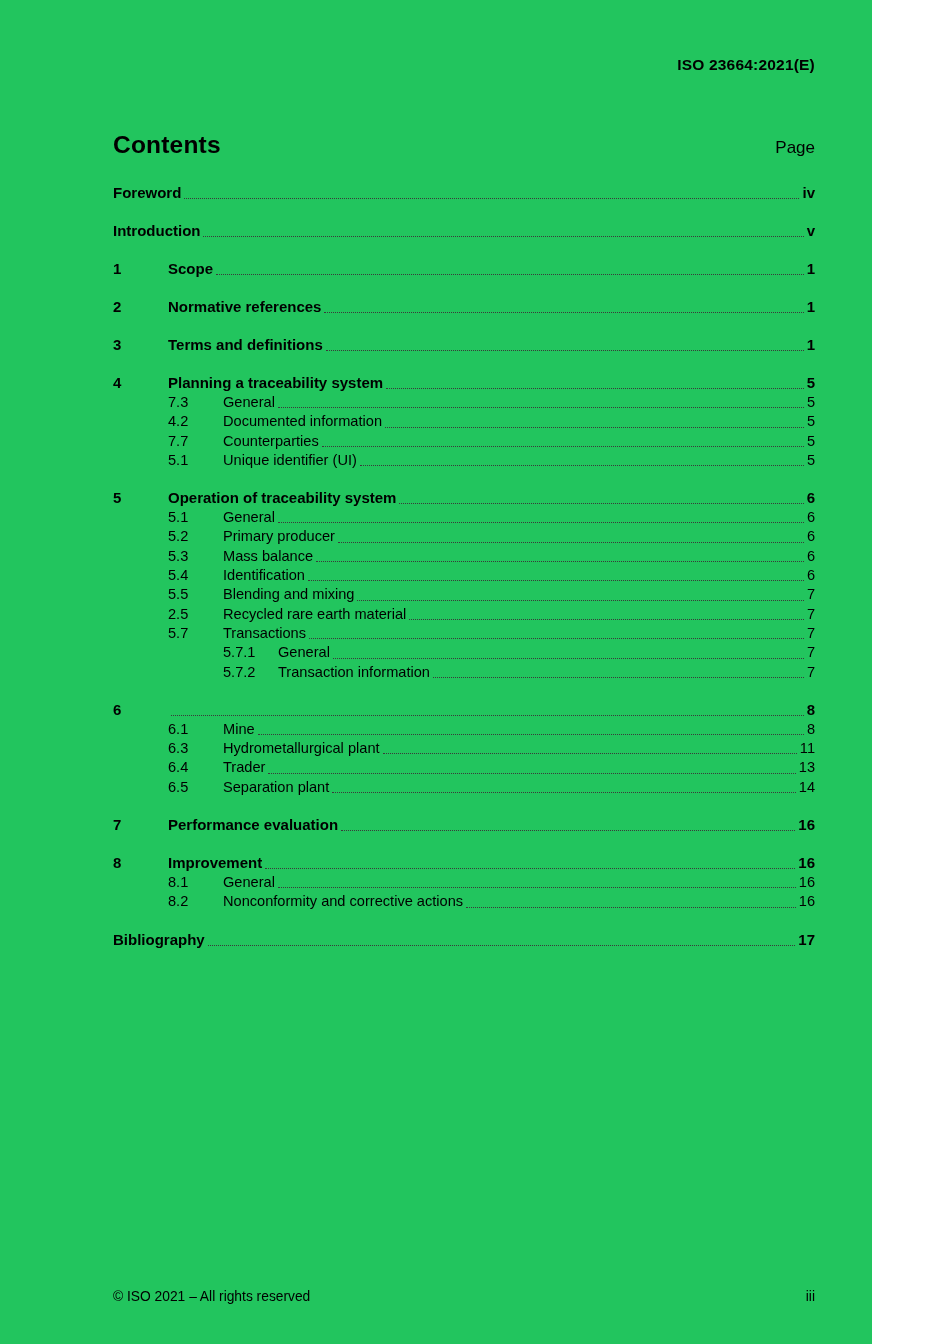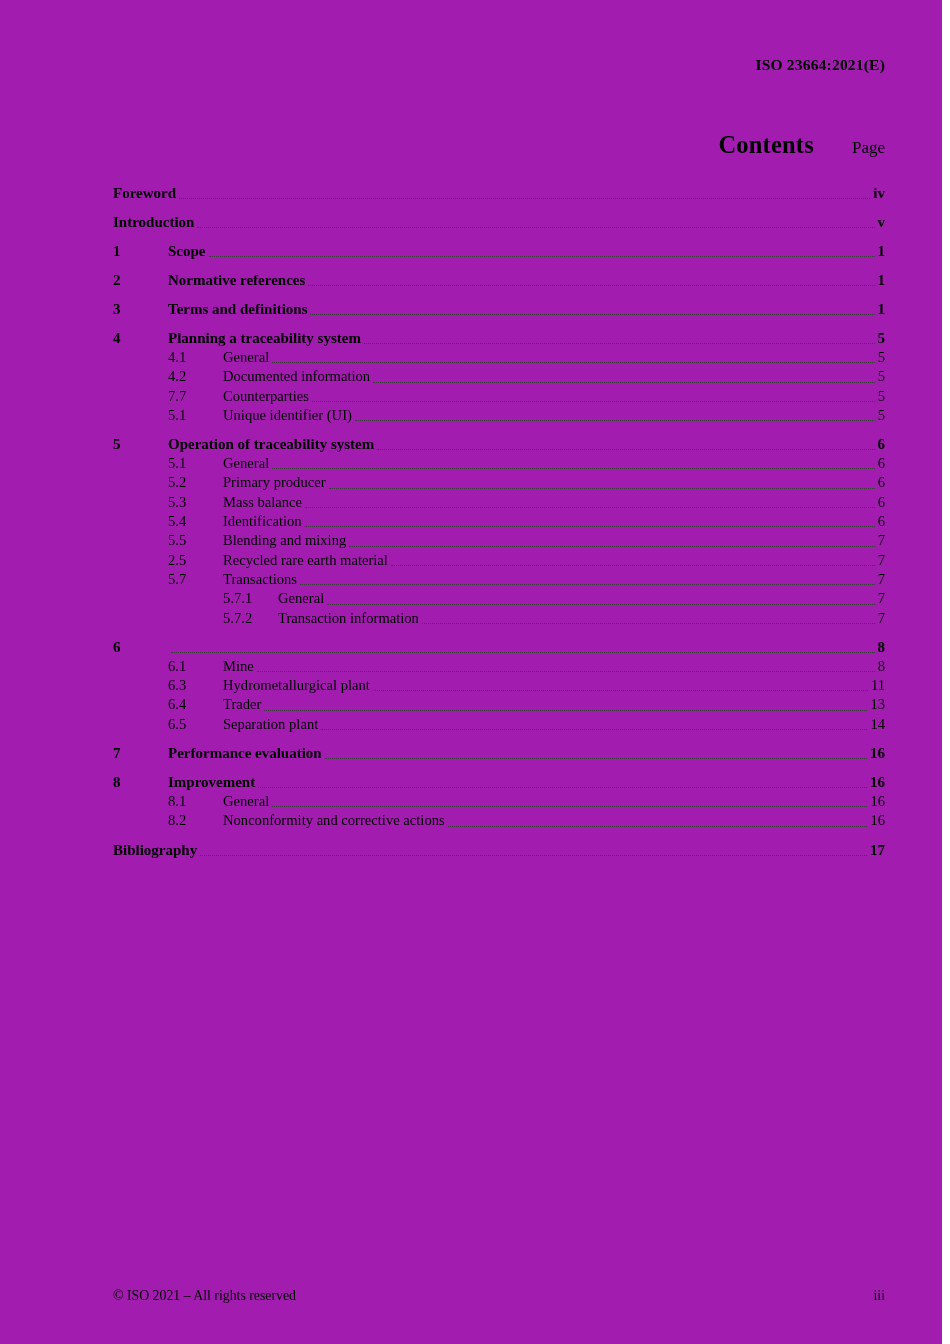--- a/index.html
+++ b/index.html
@@ -2,24 +2,24 @@
 <html><head>
 <meta charset="utf-8">
 <style>
   html, body {
     margin: 0;
     padding: 0;
     background: #ffffff;
   }
   .page {
     position: relative;
-    width: 942px;
+    width: 872px;
     height: 1344px;
-    background: #a21caf;
-    font-family: Liberation Serif, serif;
+    background: #22c55e;
+    font-family: Liberation Sans, sans-serif;
     color: #000000;
     overflow: hidden;
   }
   .doc-ref {
     position: absolute;
     top: 56px;
     left: 113px;
     right: 57px;
     text-align: right;
     font-weight: bold;
@@ -27,21 +27,21 @@
     letter-spacing: 0.2px;
   }
   .content {
     position: absolute;
     left: 113px;
     right: 57px;
     top: 131px;
   }
   .heading-row {
     display: flex;
-    justify-content: flex-end;
+    justify-content: space-between;
     align-items: baseline;
     gap: 38px;
   }
   .contents-title {
     font-size: 24.5px;
     font-weight: bold;
     letter-spacing: 0.2px;
   }
   .page-label {
     font-size: 17px;
@@ -52,21 +52,21 @@
   .toc-row {
     display: flex;
     align-items: baseline;
     font-size: 14.6px;
     line-height: 19.3px;
   }
   .toc-row.lvl0 {
     font-weight: bold;
     font-size: 15px;
     line-height: 20px;
-    margin-top: 9px;
+    margin-top: 18px;
   }
   .toc-row.lvl1 { padding-left: 55px; }
   .toc-row.lvl2 { padding-left: 110px; }
   .toc-num {
     flex: 0 0 55px;
   }
   .toc-title {
     white-space: nowrap;
   }
   .toc-leader {
@@ -136,21 +136,21 @@
     <span class="toc-leader"></span>
     <span class="toc-page">1</span>
   </div>
         <div class="toc-row lvl0">
     <span class="toc-num">4</span>
     <span class="toc-title">Planning a traceability system</span>
     <span class="toc-leader"></span>
     <span class="toc-page">5</span>
   </div>
         <div class="toc-row lvl1">
-    <span class="toc-num">4.1</span>
+    <span class="toc-num">7.3</span>
     <span class="toc-title">General</span>
     <span class="toc-leader"></span>
     <span class="toc-page">5</span>
   </div>
         <div class="toc-row lvl1">
     <span class="toc-num">4.2</span>
     <span class="toc-title">Documented information</span>
     <span class="toc-leader"></span>
     <span class="toc-page">5</span>
   </div>

